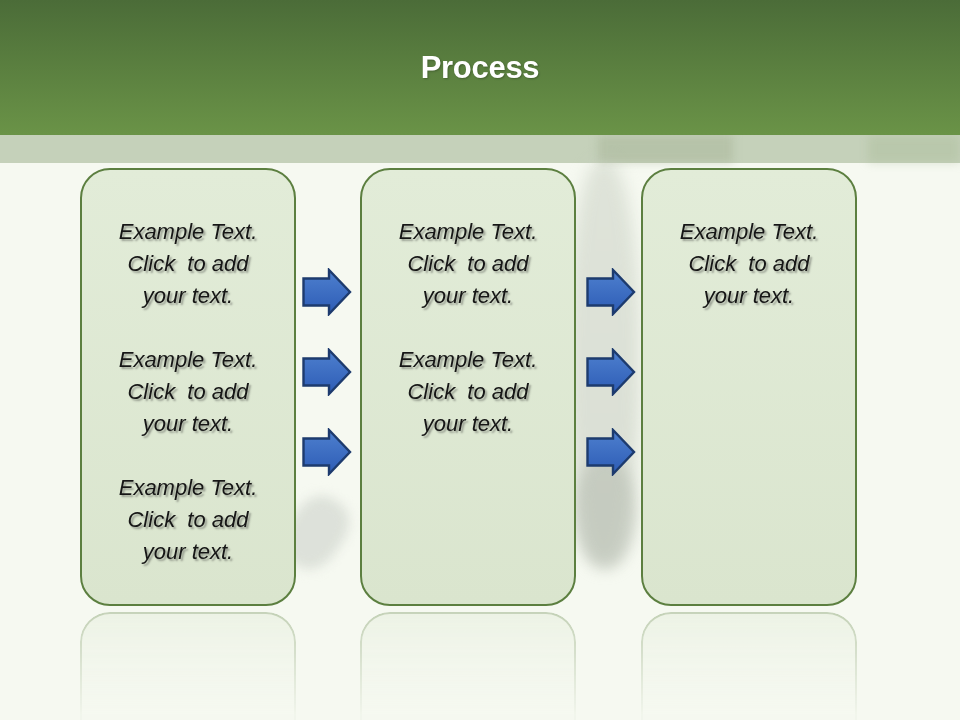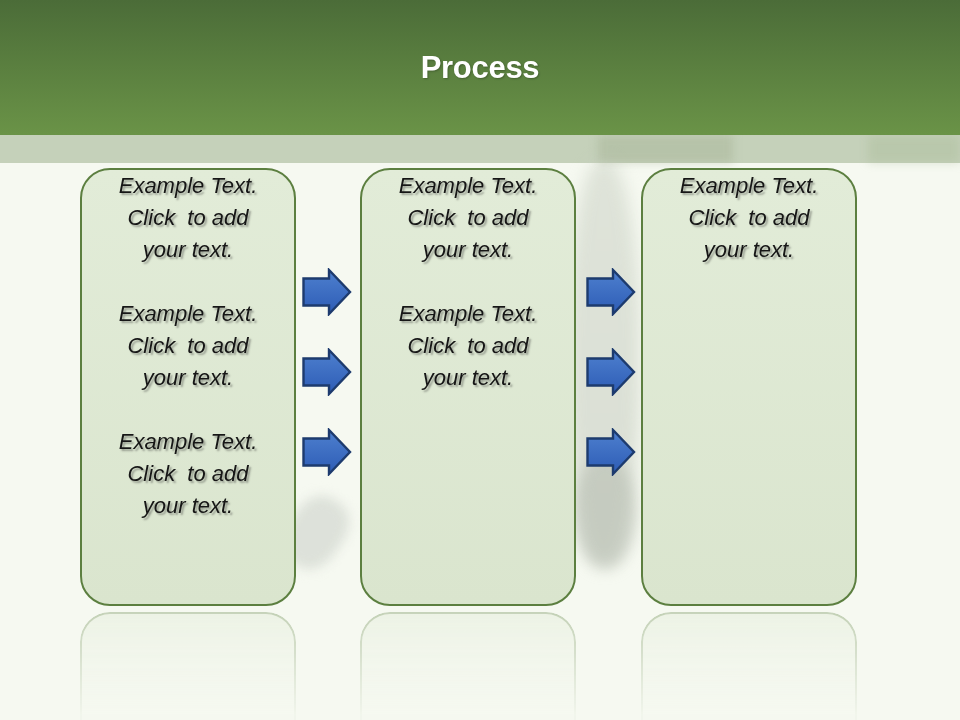--- a/index.html
+++ b/index.html
@@ -32,21 +32,21 @@
   .wm-leg2{left:288px;top:495px;width:55px;height:75px;border-radius:40%;
     background:rgba(201,205,198,0.55);filter:blur(6px);transform:rotate(35deg);}
   .wm-band-shadow{left:598px;top:135px;width:135px;height:28px;
     background:rgba(154,170,138,0.35);filter:blur(4px);}
   .wm-foliage{left:868px;top:135px;width:92px;height:28px;
     background:rgba(160,180,140,0.3);filter:blur(5px);}
 
   .process-box{position:absolute;top:168px;width:216px;height:438px;z-index:3;
     box-sizing:border-box;border:2.5px solid var(--box-border);border-radius:30px;
     background:linear-gradient(to bottom,var(--box-fill-top),var(--box-fill-bottom));
-    }
+    padding-top:46px;}
   .box-text{width:100%;text-align:center;font-style:italic;font-size:22px;
     line-height:32px;color:var(--text);margin:0 0 32px 0;white-space:pre-wrap;
     text-shadow:2px 2px 2px rgba(40,40,40,0.4);}
 
   .arrow{position:absolute;width:50px;height:48px;z-index:4;}
   .arrow svg{display:block;width:50px;height:48px;}
 
   .reflection{position:absolute;top:612px;width:216px;height:108px;z-index:2;
     box-sizing:border-box;border:2.5px solid rgba(92,127,64,0.55);
     border-bottom:none;border-radius:30px 30px 0 0;

